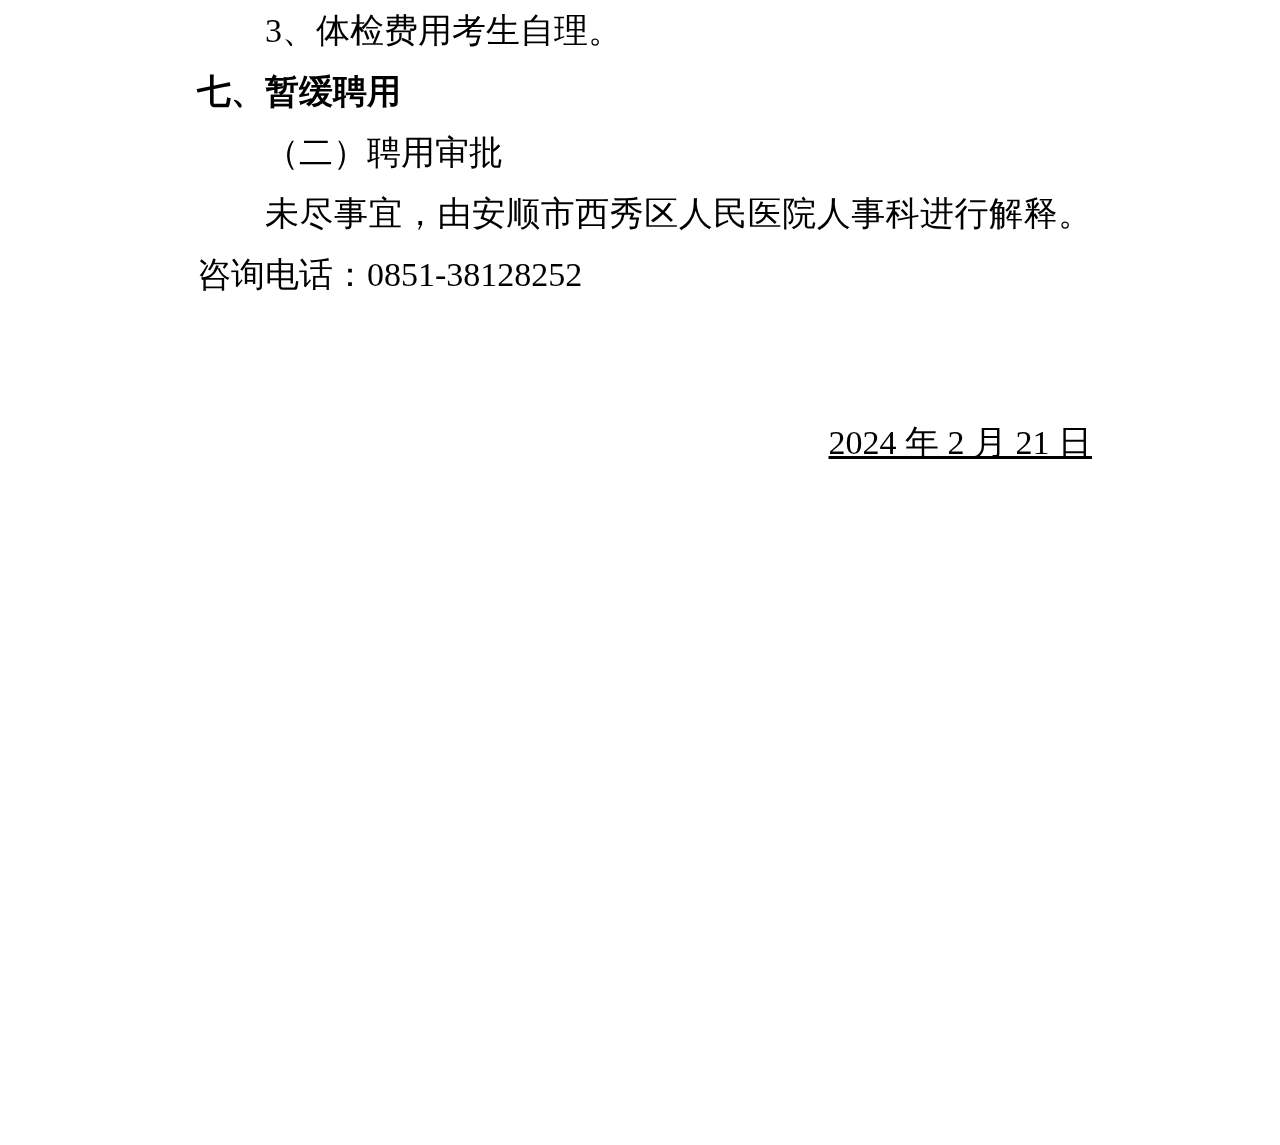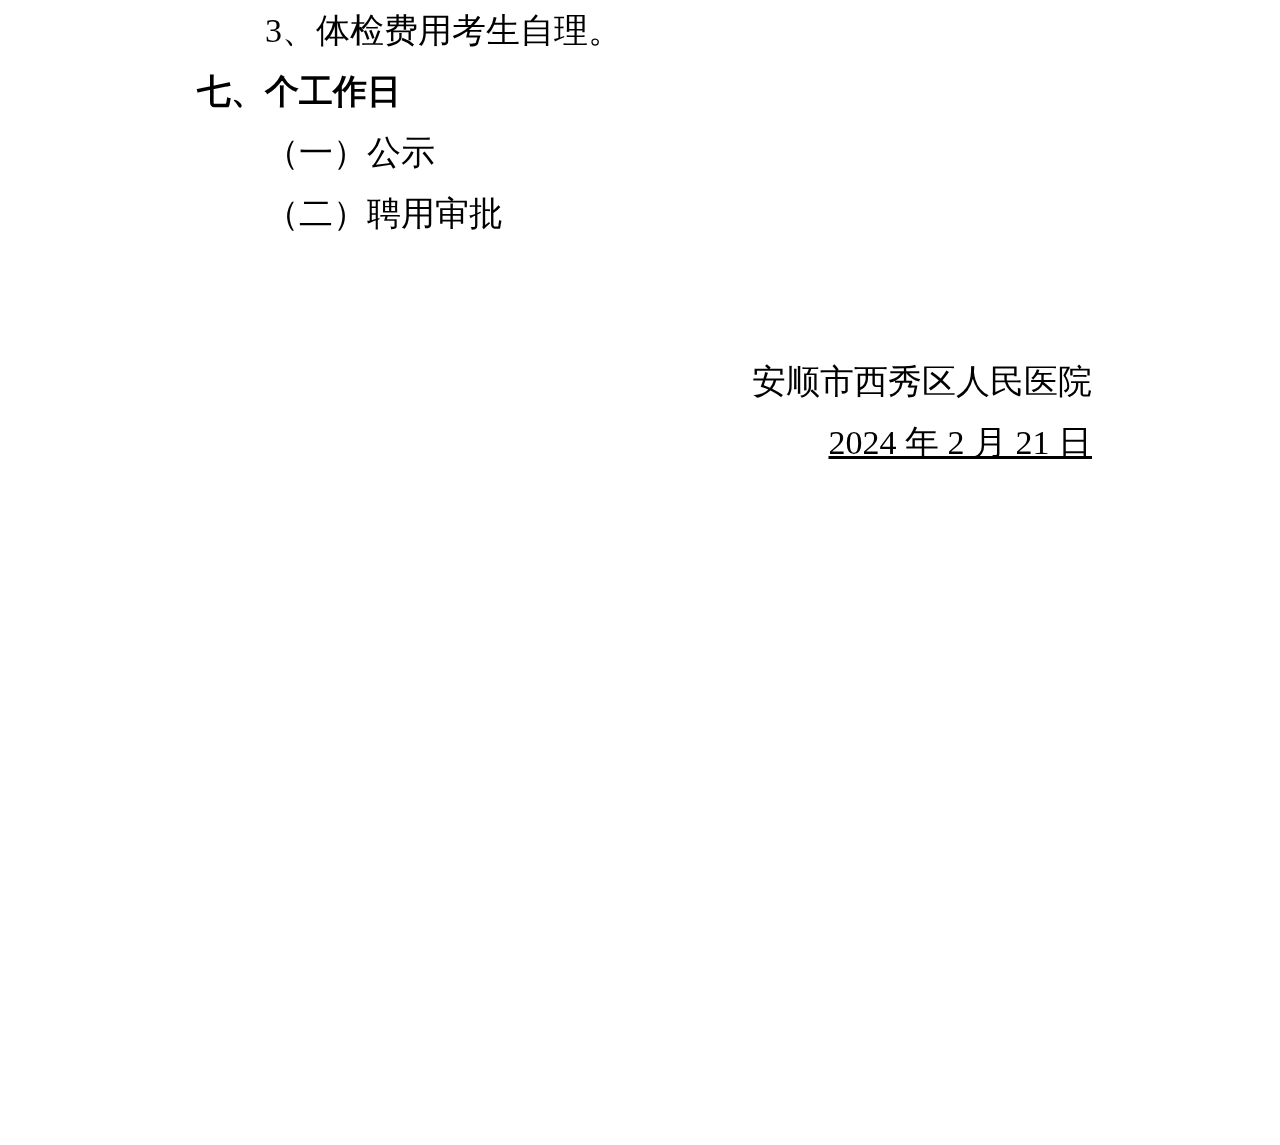--- a/index.html
+++ b/index.html
@@ -53,30 +53,29 @@
   }
 </style>
 </head>
 <body>
 
 <div class="page">
   <div class="content">
 
     <p class="para-indent">3、体检费用考生自理。</p>
 
-    <p class="section-heading">七、个工作日</p>
+    <p class="section-heading">七、暂缓聘用</p>
 
-    <p class="para-indent">（一）公示</p>
 
 
 
     <p class="para-indent">（二）聘用审批</p>
 
 
 
+    <p class="para-indent">未尽事宜，由安顺市西秀区人民医院人事科进行解释。咨询电话：0851-38128252</p>
 
     <div class="signature-block">
-      <p class="signature-line">安顺市西秀区人民医院</p>
       <p class="date-line">2024 年 2 月 21 日</p>
     </div>
 
   </div>
 </div>
 
 </body></html>

